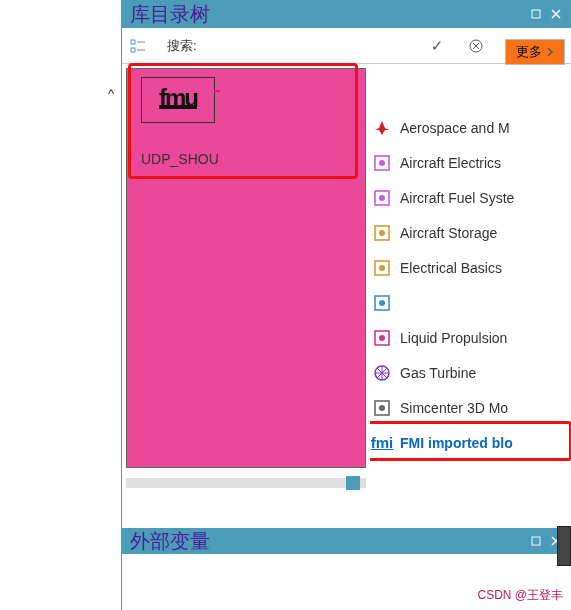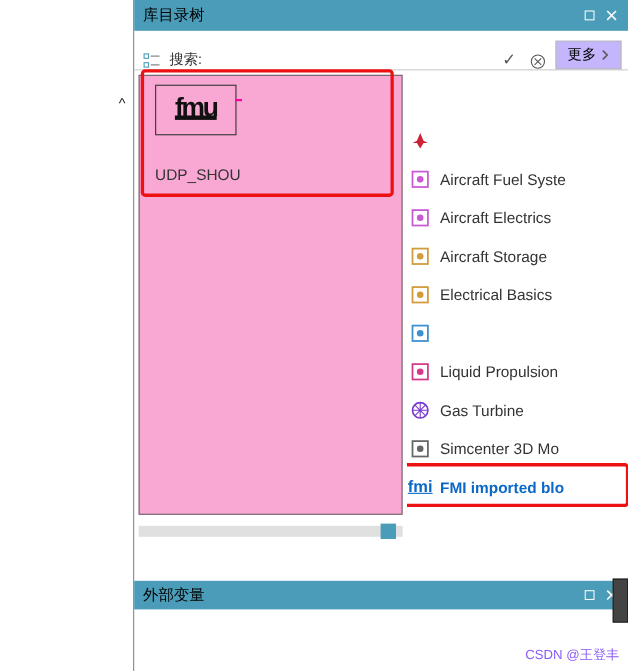--- a/index.html
+++ b/index.html
@@ -1,48 +1,48 @@
 <!DOCTYPE html>
 <html><head>
 <meta charset="utf-8">
 <style>
 * { box-sizing: border-box; margin: 0; padding: 0; }
 body { font-family: "Microsoft YaHei", Arial, sans-serif; font-size: 13px; color: #333; background: #fff; width: 571px; height: 610px; position: relative; overflow: hidden; }
 .outer { position: absolute; left: 121px; top: 0; width: 450px; height: 610px; background: #fff; border-left: 1px solid #888; }
-.panel-header { height: 28px; background: #4a9cb8; color: #000000; display: flex; align-items: center; padding: 0 8px; font-size: 14px; }
+.panel-header { height: 28px; background: #4a9cb8; color: #4c1d95; display: flex; align-items: center; padding: 0 8px; font-size: 20px; }
 .panel-header .title { flex: 1; }
 .panel-header .hbtn { width: 14px; height: 14px; margin-left: 6px; opacity: 0.95; display: flex; align-items: center; justify-content: center; font-size: 10px; cursor: pointer; }
-.search-bar { height: 36px; border-bottom: 1px solid #ccc; display: flex; align-items: flex-end; padding: 0 6px; gap: 6px; }
+.search-bar { height: 36px; border-bottom: 1px solid #ccc; display: flex; align-items: center; padding: 0 6px; gap: 19px; }
 .search-bar .sicon { width: 20px; display: flex; justify-content: center; }
 .search-bar .slabel { font-size: 13px; }
 .search-bar input { flex: 1; border: none; outline: none; font-size: 13px; background: transparent; }
 .search-bar .chk, .search-bar .close { width: 20px; display: flex; justify-content: center; font-size: 15px; color: #555; cursor: pointer; }
-.more-btn { border: 1px solid #bbb; background: #c4b5fd; padding: 3px 10px; font-size: 13px; cursor: pointer; display: flex; align-items: center; gap: 4px; margin-top: 12px; }
+.more-btn { border: 1px solid #bbb; background: #f97316; padding: 3px 10px; font-size: 13px; cursor: pointer; display: flex; align-items: center; gap: 4px; margin-top: 12px; }
 .body-row { display: flex; height: 418px; }
 .canvas-wrap { width: 248px; padding: 4px 4px 4px 4px; position: relative; }
-.canvas { border: 1px solid #666; width: 240px; height: 400px; background: #f9a8d4; position: relative; padding-left: 12px; }
+.canvas { border: 1px solid #666; width: 240px; height: 400px; background: #ec4899; position: relative; padding-left: 12px; }
 .fmu-block { position: absolute; left: 14px; top: 8px; width: 84px; }
 .fmu-box { border: 1px solid #333; width: 74px; height: 46px; display: flex; align-items: center; justify-content: center; position: relative; }
 .fmu-box::after { content: ""; position: absolute; right: -6px; top: 12px; width: 6px; height: 2px; background: #f09; }
 .fmu-logo { font-family: Arial; font-weight: bold; font-size: 24px; color: #111; letter-spacing: -2px; line-height: 0.6; }
 .fmu-logo .underline { display: inline-block; border-bottom: 4px solid #111; }
 .fmu-label { margin-top: 28px; font-size: 14px; text-align: left; }
 .red-box1 { position: absolute; border: 3px solid #e11; left: 1px; top: -6px; width: 230px; height: 116px; border-radius: 4px; pointer-events: none; }
 .slider-h { position: absolute; left: 4px; bottom: -6px; width: 240px; height: 10px; background: #e0e0e0; }
 .slider-h::after { content: ""; position: absolute; right: 6px; top: -2px; width: 14px; height: 14px; background: #4a9cb8; }
 .list-col { flex: 1; padding-top: 46px; position: relative; overflow: hidden; }
 .list-item { display: flex; align-items: center; height: 35px; padding-left: 2px; gap: 8px; font-size: 14px; cursor: pointer; }
 .list-item .icn { width: 20px; height: 20px; display: flex; align-items: center; justify-content: center; }
 .list-item .lbl { white-space: nowrap; }
 .sel { color: #0a68c8; font-weight: bold; }
 .red-box2 { position: absolute; border: 3px solid #e11; left: -8px; top: 418px; width: 210px; height: 40px; border-radius: 4px; pointer-events: none; z-index: 5; }
 .panel2 { position: absolute; left: 0; top: 528px; width: 100%; }
 .panel2 .panel-header { height: 26px; }
 .side-left { position: absolute; left: 108px; top: 86px; font-size: 13px; color: #222; }
-.watermark { position: absolute; right: 8px; bottom: 6px; font-size: 12px; color: #8b5cf6; }
+.watermark { position: absolute; right: 8px; bottom: 6px; font-size: 12px; color: #be185d; }
 .tab-handle { position: absolute; right: 0; top: 526px; width: 14px; height: 40px; background: #444; border: 1px solid #222; }
 
 svg { display: block; }
 </style>
 </head>
 <body>
 
 <div class="side-left">^</div>
 
 <div class="outer">
@@ -102,38 +102,39 @@
     </div>
 
     <div class="list-col" id="listcol">
 
       <div class="list-item">
           <span class="icn">
             <svg width="18" height="18" viewBox="0 0 18 18">
               <path d="M9 2 L12 9 L16 11 L12 11 L9 16 L6 11 L2 11 L6 9 Z" fill="#c23"></path>
             </svg>
           </span>
+          <span class="lbl">Aerospace and M</span>
         </div>
         <div class="list-item">
           <span class="icn">
             <svg width="18" height="18" viewBox="0 0 18 18">
               <rect x="2" y="2" width="14" height="14" fill="none" stroke="#c95ad6" stroke-width="1.6"></rect>
               <circle cx="9" cy="9" r="3" fill="#c95ad6"></circle>
             </svg>
           </span>
-          <span class="lbl">Aircraft Fuel Syste</span>
+          <span class="lbl">Aircraft Electrics</span>
         </div>
         <div class="list-item">
           <span class="icn">
             <svg width="18" height="18" viewBox="0 0 18 18">
               <rect x="2" y="2" width="14" height="14" fill="none" stroke="#c95ad6" stroke-width="1.6"></rect>
               <circle cx="9" cy="9" r="3" fill="#c95ad6"></circle>
             </svg>
           </span>
-          <span class="lbl">Aircraft Electrics</span>
+          <span class="lbl">Aircraft Fuel Syste</span>
         </div>
         <div class="list-item">
           <span class="icn">
             <svg width="18" height="18" viewBox="0 0 18 18">
               <rect x="2" y="2" width="14" height="14" fill="none" stroke="#d29b3b" stroke-width="1.6"></rect>
               <circle cx="9" cy="9" r="3" fill="#d29b3b"></circle>
             </svg>
           </span>
           <span class="lbl">Aircraft Storage</span>
         </div>

